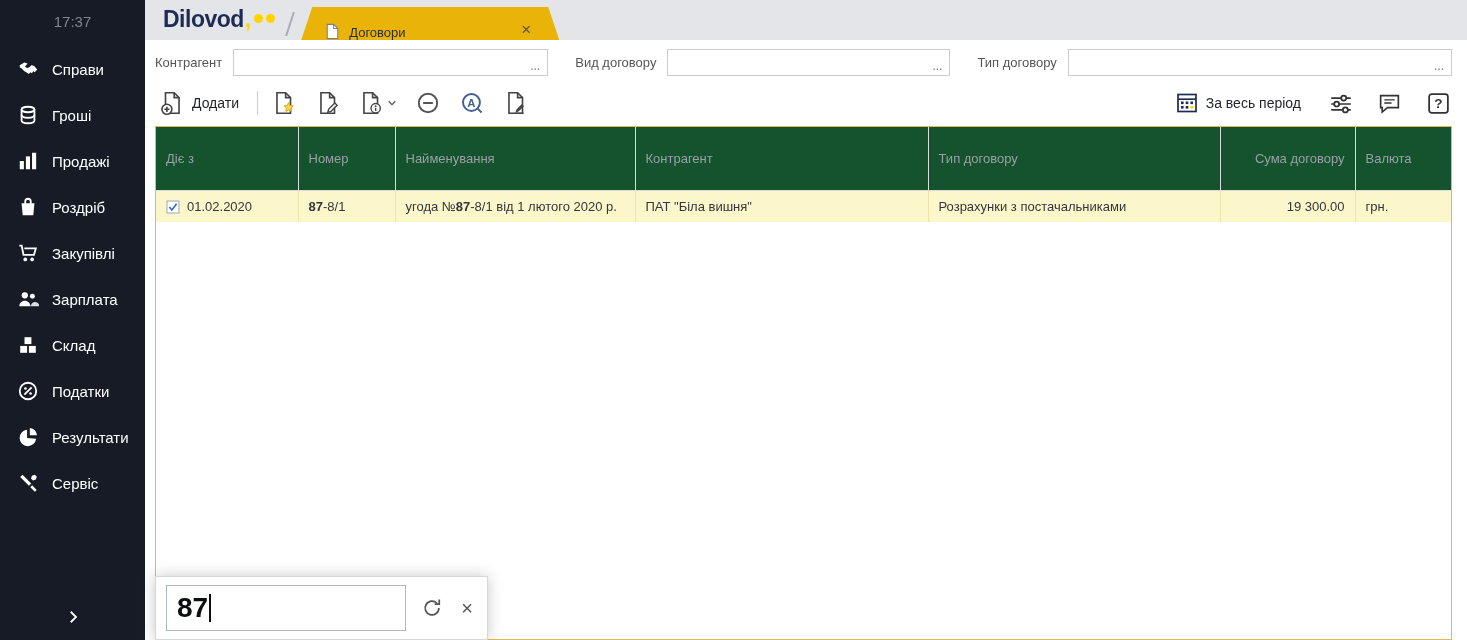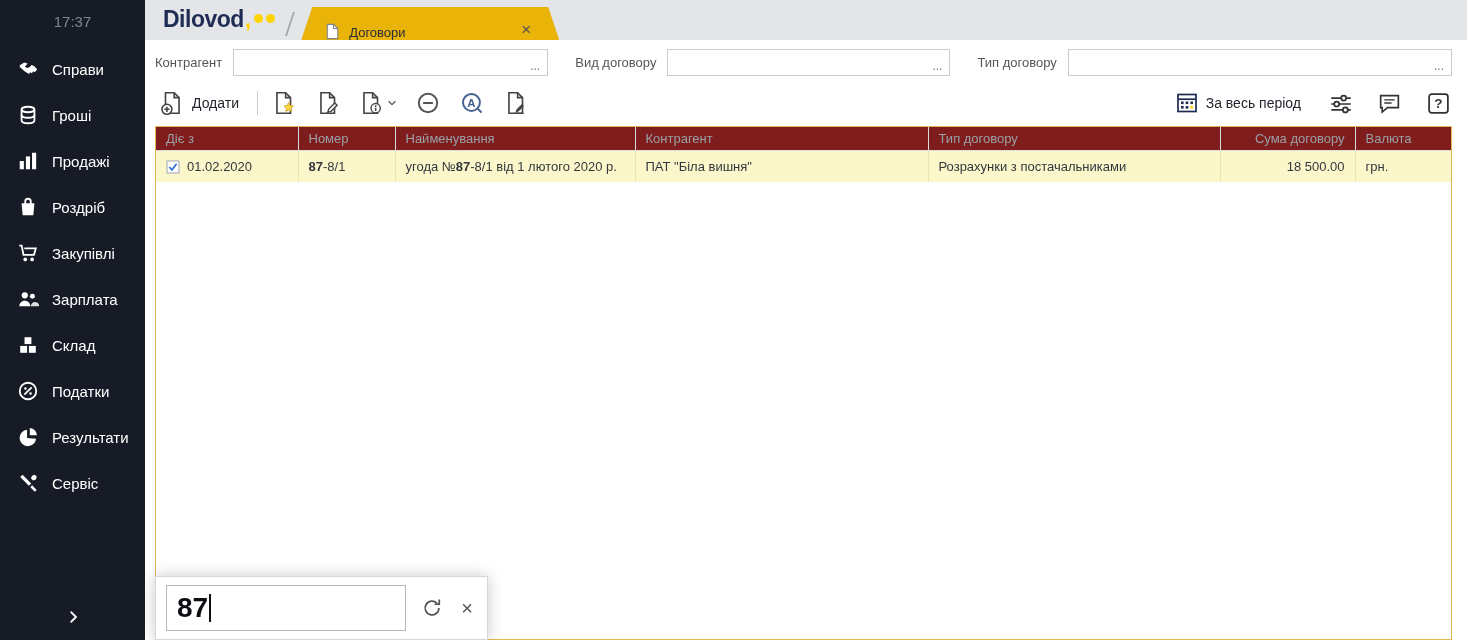--- a/index.html
+++ b/index.html
@@ -51,21 +51,21 @@
   .tb-divider{width:1px;height:24px;background:#c9ccd1;margin:0 12px 0 14px}
   .tb-ico{width:27px;height:27px;display:flex;align-items:center;justify-content:center;cursor:pointer}
   .tb-icons{display:flex;align-items:center;gap:17px}
   .tb-info-group{display:flex;align-items:center;gap:3px;cursor:pointer}
   .tb-spacer{flex:1}
   .tb-right{display:flex;align-items:flex-end;gap:22px}
 
   
   .table-area{flex:1;margin:0 15px 0 10px;border:1px solid #e3ba55;background:#fff;overflow:hidden;position:relative}
   table{width:100%;border-collapse:collapse;table-layout:fixed;font-size:13px}
-  th{background:#7f1d1d;color:#9aa0a6;font-weight:400;text-align:left;padding:4px 10px;border-right:1px solid #dcdcdc;border-bottom:1px solid #dcdcdc;white-space:nowrap;overflow:hidden;cursor:pointer}
+  th{background:#14532d;color:#9aa0a6;font-weight:400;text-align:left;padding:24px 10px;border-right:1px solid #dcdcdc;border-bottom:1px solid #dcdcdc;white-space:nowrap;overflow:hidden;cursor:pointer}
   th:last-child{border-right:none}
   th.num{text-align:right}
   td{background:#fcf7ca;color:#33373d;padding:8px 10px;border-right:1px solid #ece4ad;white-space:nowrap;overflow:hidden;cursor:pointer}
   td:last-child{border-right:none}
   td.num{text-align:right}
   td b{font-weight:700}
   .cell-date{display:flex;align-items:center;gap:7px}
 
   
   .qsearch{position:absolute;left:10px;bottom:0;width:333px;background:#fff;border:1px solid #d6d6d6;box-shadow:0 0 14px rgba(0,0,0,.22);display:flex;align-items:center;gap:14px;padding:8px 10px;z-index:6}
@@ -379,21 +379,21 @@
                     <rect x="1" y="1" width="12" height="12" fill="#fff" stroke="#9aa7b5"></rect>
                     <path d="M3.4 7l2.5 3 4.7-6.2" fill="none" stroke="#2f6fd0" stroke-width="1.7"></path>
                   </svg>
                 <span>01.02.2020</span>
               </div>
             </td>
             <td><b>87</b><span>-8/1</span></td>
             <td><span>угода №</span><b>87</b><span>-8/1 від 1 лютого 2020 р.</span></td>
             <td>ПАТ "Біла вишня"</td>
             <td>Розрахунки з постачальниками</td>
-            <td class="num">18 500.00</td>
+            <td class="num">19 300.00</td>
             <td>грн.</td>
           </tr>
         </tbody>
       </table>
     </div>
 
     <div class="qsearch">
       <div class="qs-input">
         <span>87</span>
         <span class="qs-caret"></span>

